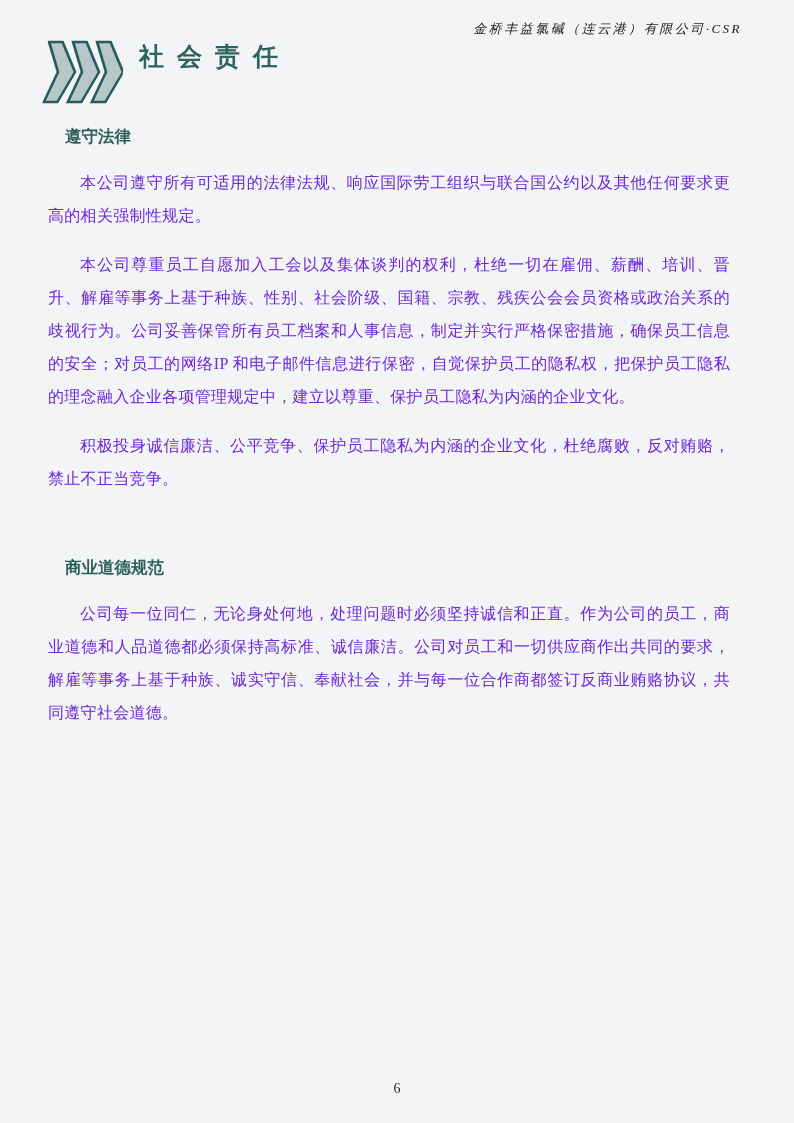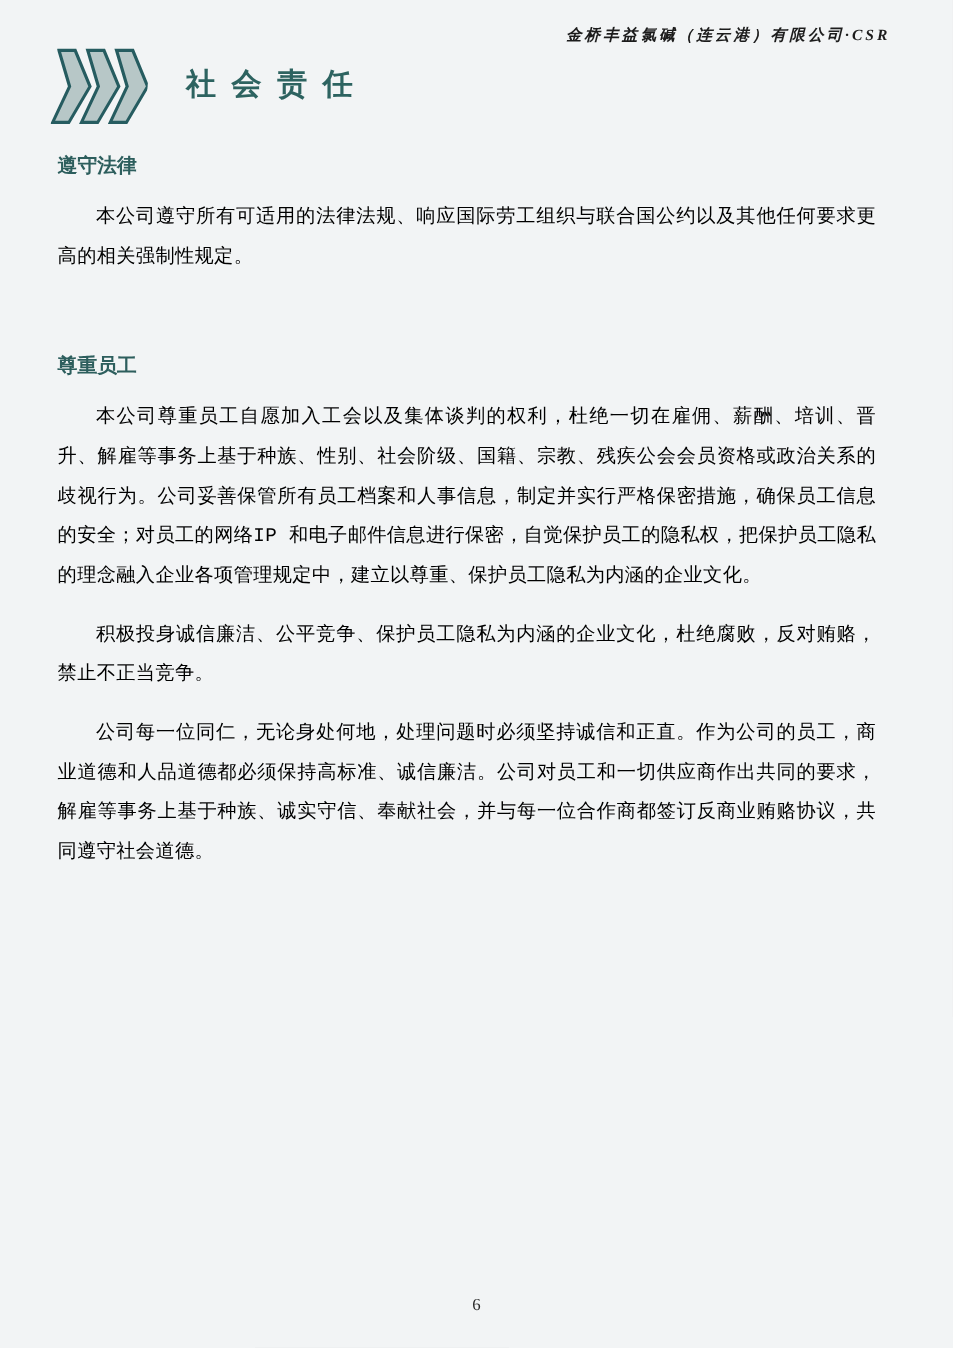--- a/index.html
+++ b/index.html
@@ -14,34 +14,33 @@
     overflow: hidden;
     font-family: "Liberation Serif", "DejaVu Serif", serif;
     color: #1e1e1e;
   }
 
   .header-line {
     position: absolute;
     top: 20px;
     right: 52px;
     font-size: 13px;
-    font-weight: bold;
+    font-weight: normal;
     font-style: italic;
     letter-spacing: 2.5px;
     color: #1c1c1c;
     font-family: "Liberation Serif", "DejaVu Serif", serif;
   }
 
   .title-row {
     position: absolute;
     top: 40px;
     left: 45px;
     display: flex;
-    align-items: center;
-    gap: 32px;
+    gap: 16px;
   }
 
   .chevrons-icon { display: inline-block; line-height: 0; }
 
   .chapter-title {
     font-family: "Liberation Sans", "DejaVu Sans", sans-serif;
     font-weight: bold;
     font-size: 25px;
     letter-spacing: 13px;
     color: #2d6360;
@@ -49,40 +48,39 @@
   }
 
   .content {
     position: absolute;
     top: 120px;
     left: 48px;
     right: 48px;
   }
 
   .sec-heading {
-    margin: 0;
-    font-family: Liberation Serif, serif;
+    margin: 17px;
+    font-family: Liberation Mono, monospace;
     font-size: 16.5px;
     font-weight: bold;
     color: #2d5e5d;
     line-height: 22px;
   }
   .sec-heading.first   { margin-top: 7px; }
   .sec-heading.gap-a   { margin-top: 63px; }
   .sec-heading.gap-b   { margin-top: 72px; }
 
   .para {
     margin: 16px 16px 0 0;
     font-size: 16px;
     line-height: 33px;
     text-align: justify;
     text-indent: 2em;
-    color: #000000;
+    color: #6d28d9;
     letter-spacing: 0.3px;
-    font-family: Liberation Mono, monospace;
   }
 
   .page-number {
     position: absolute;
     bottom: 26px;
     left: 0;
     width: 100%;
     text-align: center;
     font-size: 14px;
     color: #2a2a2a;
@@ -107,24 +105,24 @@
       </svg>
     </span>
     <span class="chapter-title">社会责任</span>
   </div>
 
   <div class="content">
 
     <h2 class="sec-heading first">遵守法律</h2>
     <p class="para">本公司遵守所有可适用的法律法规、响应国际劳工组织与联合国公约以及其他任何要求更高的相关强制性规定。</p>
 
-    <h2 class="sec-heading gap-a">尊重员工</h2>
     <p class="para">本公司尊重员工自愿加入工会以及集体谈判的权利，杜绝一切在雇佣、薪酬、培训、晋升、解雇等事务上基于种族、性别、社会阶级、国籍、宗教、残疾公会会员资格或政治关系的歧视行为。公司妥善保管所有员工档案和人事信息，制定并实行严格保密措施，确保员工信息的安全；对员工的网络IP 和电子邮件信息进行保密，自觉保护员工的隐私权，把保护员工隐私的理念融入企业各项管理规定中，建立以尊重、保护员工隐私为内涵的企业文化。</p>
 
     <p class="para">积极投身诚信廉洁、公平竞争、保护员工隐私为内涵的企业文化，杜绝腐败，反对贿赂，禁止不正当竞争。</p>
 
+    <h2 class="sec-heading gap-a">商业道德规范</h2>
     <p class="para">公司每一位同仁，无论身处何地，处理问题时必须坚持诚信和正直。作为公司的员工，商业道德和人品道德都必须保持高标准、诚信廉洁。公司对员工和一切供应商作出共同的要求，解雇等事务上基于种族、诚实守信、奉献社会，并与每一位合作商都签订反商业贿赂协议，共同遵守社会道德。</p>
 
   </div>
 
   <div class="page-number">6</div>
 
 </div>
 
 </body></html>

